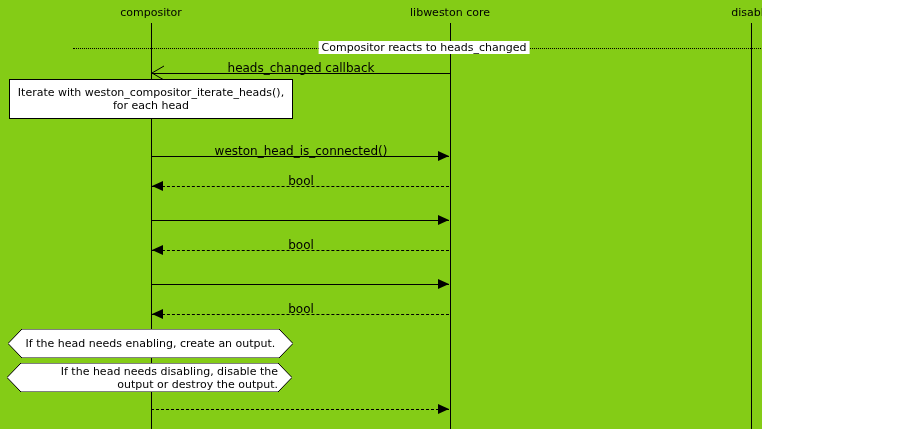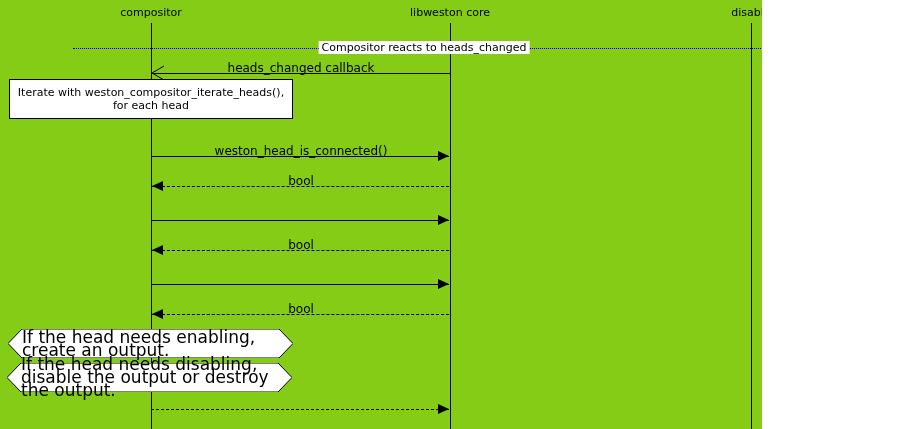--- a/index.html
+++ b/index.html
@@ -105,23 +105,23 @@
     position: absolute;
     left: 0;
     top: 0;
   }
   .hex-note .hex-text {
     position: absolute;
     left: 14px;
     right: 14px;
     top: 0;
     bottom: 0;
-    font-size: 17px;
+    font-size: 11px;
     line-height: 13px;
-    text-align: left;
+    text-align: right;
     display: flex;
     align-items: center;
     justify-content: center;
   }
 </style>
 </head>
 <body>
 
 <div id="diagram-root">
     <div class="lifeline" style="left: 151px; top: 23px; height: 406px;"></div>

